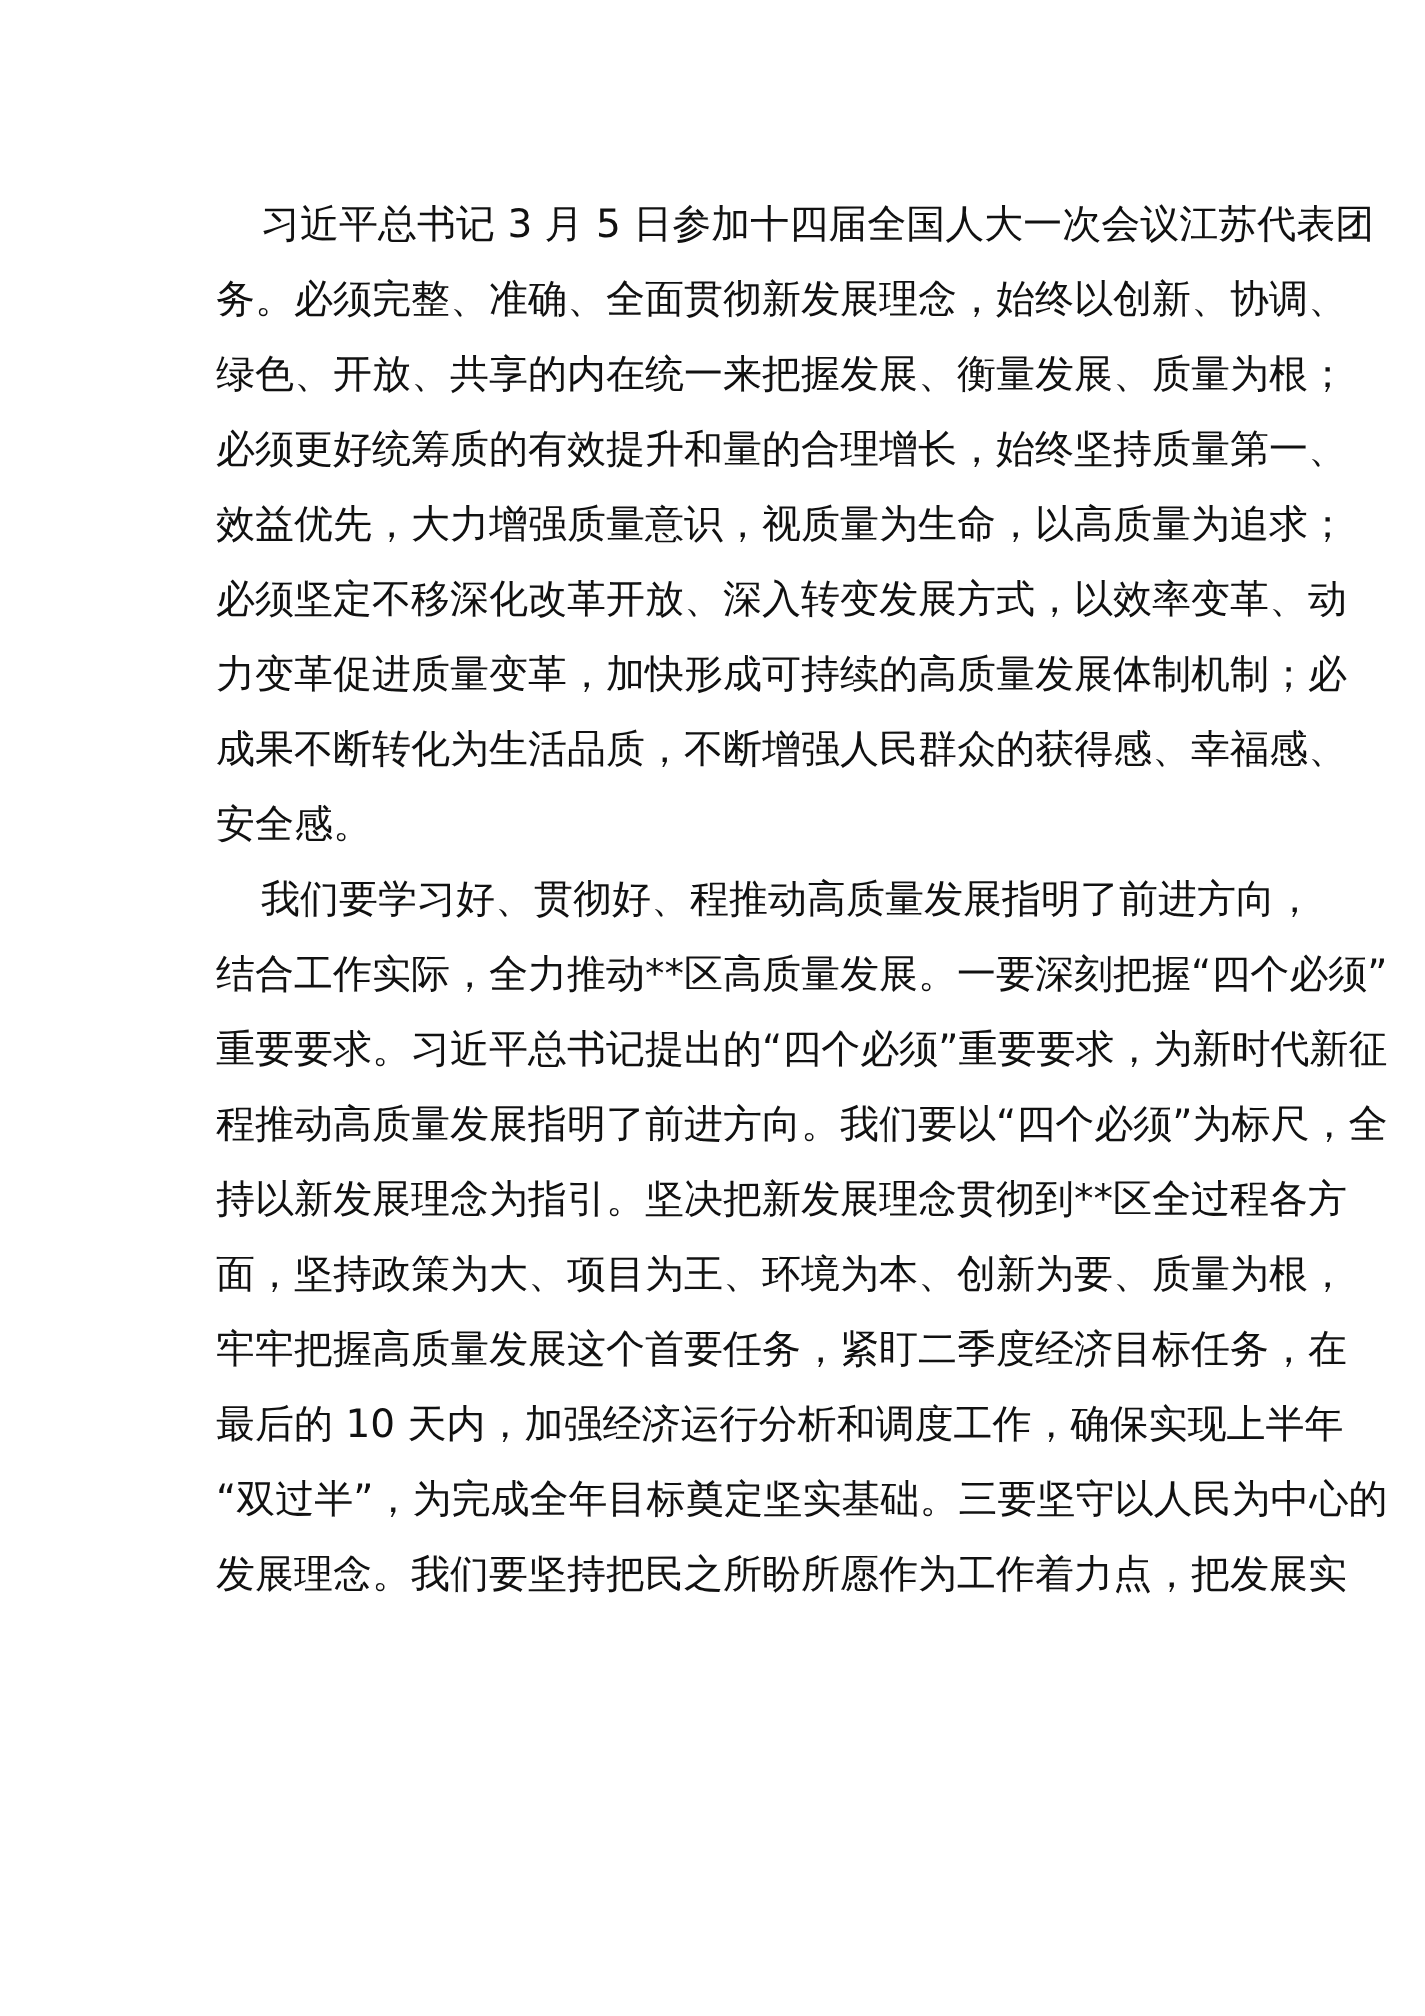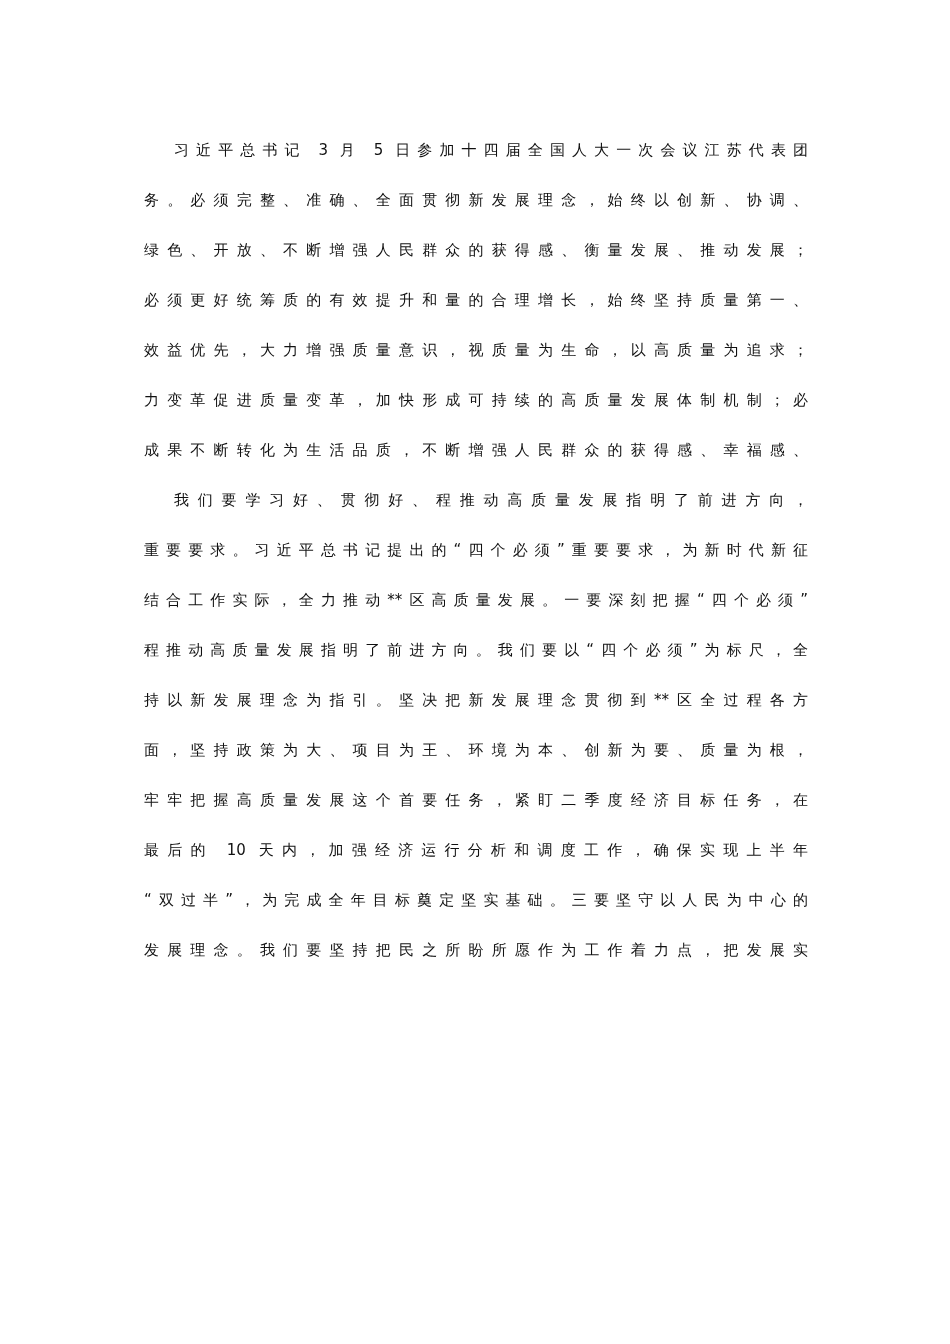--- a/index.html
+++ b/index.html
@@ -16,21 +16,21 @@
       color: #111111;
     }
     .page {
       position: absolute;
       left: 144px;
       top: 125px;
       width: 664px;
     }
     .para {
       margin: 0;
-      font-size: 15px;
+      font-size: 26px;
       line-height: 50px;
       text-align: justify;
       text-indent: 2em;
       letter-spacing: 0px;
       word-break: break-all;
     }
     .line {
       display: block;
       height: 50px;
       white-space: nowrap;
@@ -45,30 +45,32 @@
       padding-left: 30px;
     }
   </style>
 </head>
 <body>
 
 <div class="page">
   <div class="para" style="text-indent:0">
     <span class="line indent">习近平总书记 3 月 5 日参加十四届全国人大一次会议江苏代表团</span>
     <span class="line">务。必须完整、准确、全面贯彻新发展理念，始终以创新、协调、</span>
-    <span class="line">绿色、开放、不断增强人民群众的获得感、衡量发展、推动发展；</span>
+    <span class="line">绿色、开放、共享的内在统一来把握发展、衡量发展、质量为根；</span>
     <span class="line">必须更好统筹质的有效提升和量的合理增长，始终坚持质量第一、</span>
     <span class="line">效益优先，大力增强质量意识，视质量为生命，以高质量为追求；</span>
+    <span class="line">必须坚定不移深化改革开放、深入转变发展方式，以效率变革、动</span>
     <span class="line">力变革促进质量变革，加快形成可持续的高质量发展体制机制；必</span>
     <span class="line">成果不断转化为生活品质，不断增强人民群众的获得感、幸福感、</span>
+    <span class="line last">安全感。</span>
   </div>
   <div class="para" style="text-indent:0">
     <span class="line indent">我们要学习好、贯彻好、程推动高质量发展指明了前进方向，</span>
+    <span class="line">结合工作实际，全力推动**区高质量发展。一要深刻把握“四个必须”</span>
     <span class="line">重要要求。习近平总书记提出的“四个必须”重要要求，为新时代新征</span>
-    <span class="line">结合工作实际，全力推动**区高质量发展。一要深刻把握“四个必须”</span>
     <span class="line">程推动高质量发展指明了前进方向。我们要以“四个必须”为标尺，全</span>
     <span class="line">持以新发展理念为指引。坚决把新发展理念贯彻到**区全过程各方</span>
     <span class="line">面，坚持政策为大、项目为王、环境为本、创新为要、质量为根，</span>
     <span class="line">牢牢把握高质量发展这个首要任务，紧盯二季度经济目标任务，在</span>
     <span class="line">最后的 10 天内，加强经济运行分析和调度工作，确保实现上半年</span>
     <span class="line">“双过半”，为完成全年目标奠定坚实基础。三要坚守以人民为中心的</span>
     <span class="line">发展理念。我们要坚持把民之所盼所愿作为工作着力点，把发展实</span>
   </div>
 </div>
 

